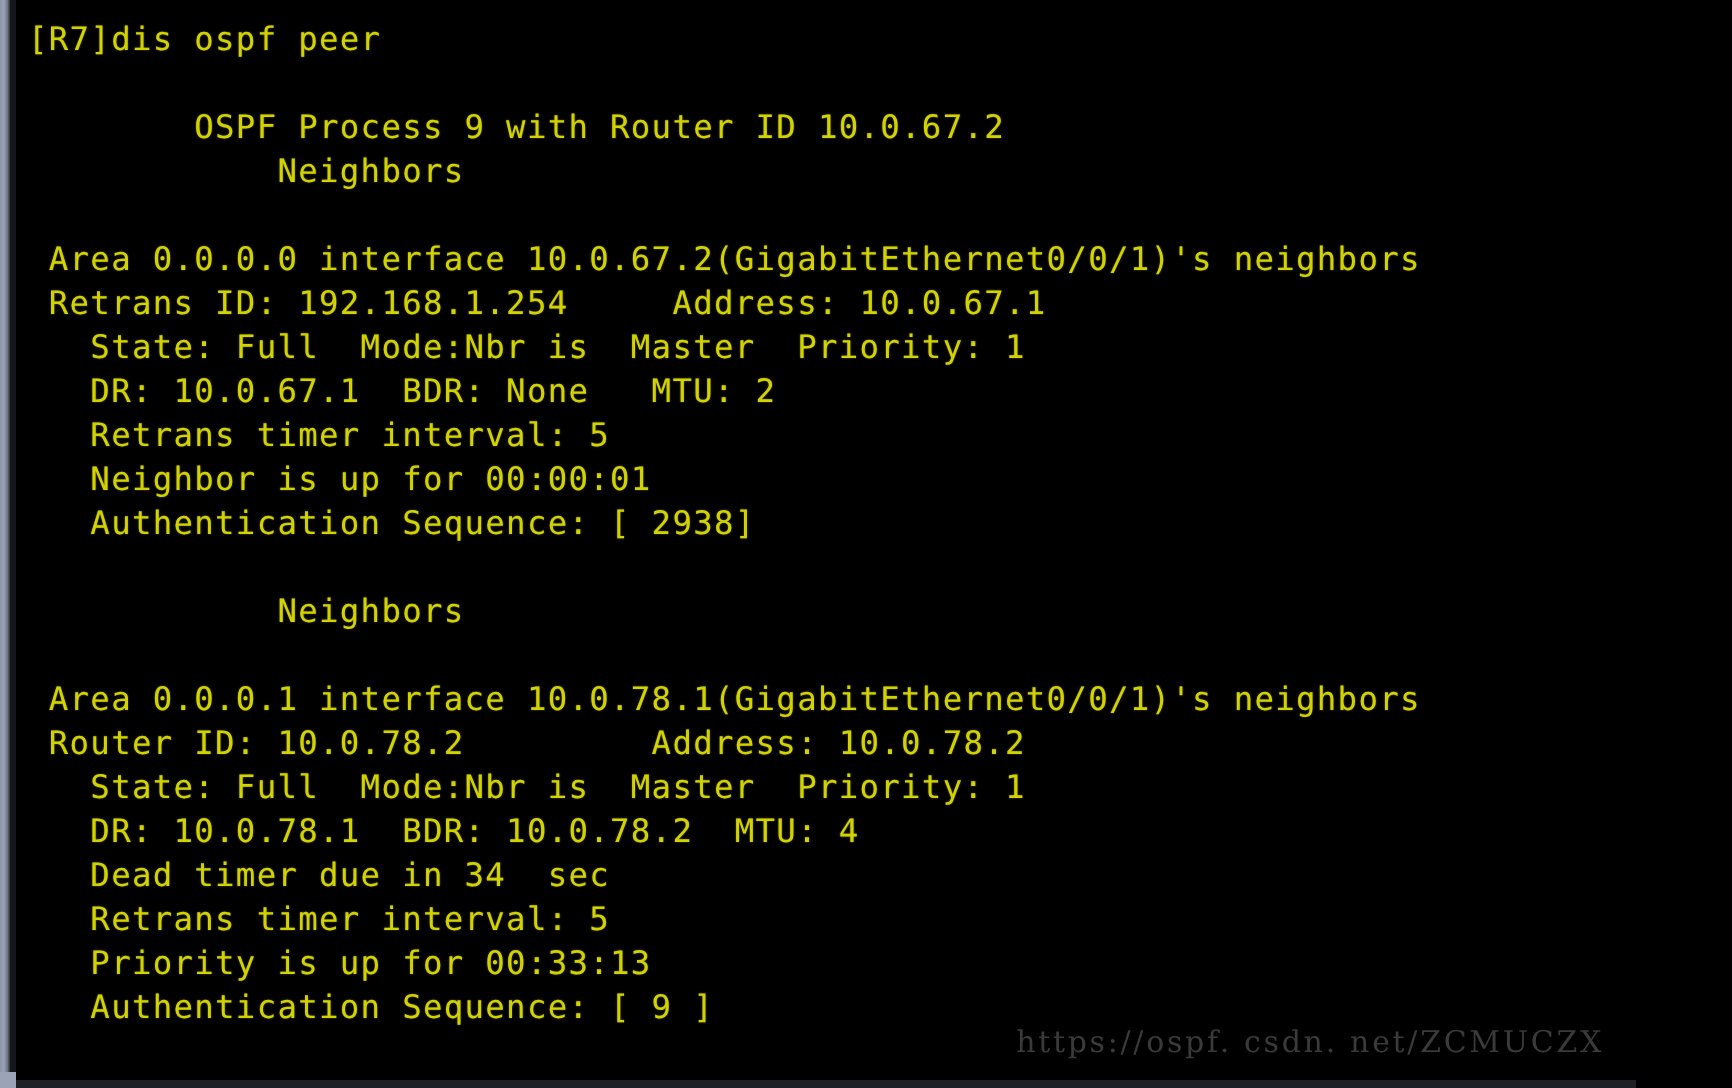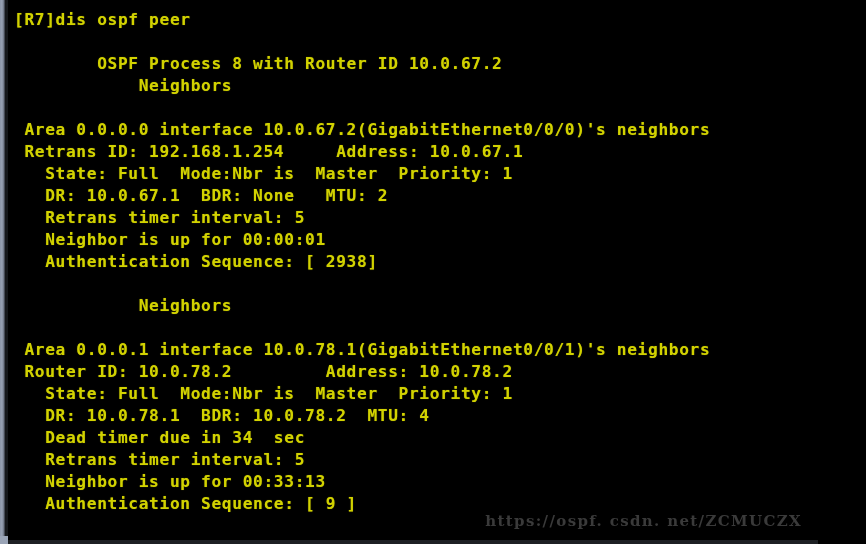--- a/index.html
+++ b/index.html
@@ -7,21 +7,20 @@
     padding: 0;
     background: #000000;
   }
   #screen {
     position: relative;
     width: 818px;
     height: 544px;
     background: #c4b5fd;
     overflow: hidden;
     font-family: "DejaVu Sans Mono", "Liberation Mono", monospace;
-    font-weight: bold;
   }
   
   #left-gutter {
     position: absolute;
     left: 0;
     top: 0;
     width: 5px;
     height: 544px;
     background: linear-gradient(to right, #8c96a8 0%, #98a2b4 40%, #6e7686 75%, #2a2d33 100%);
   }
@@ -87,40 +86,40 @@
 <body>
 
 <div id="screen">
 
   <div id="left-gutter"></div>
   <div id="left-gutter-inner"></div>
 
   <div id="terminal">
     <span class="line">[R7]dis ospf peer</span>
     <span class="line blank"></span>
-    <span class="line">        OSPF Process 8 with Router ID 10.0.67.2</span>
+    <span class="line">        OSPF Process 9 with Router ID 10.0.67.2</span>
     <span class="line">            Neighbors</span>
     <span class="line blank"></span>
-    <span class="line"> Area 0.0.0.0 interface 10.0.67.2(GigabitEthernet0/0/0)'s neighbors</span>
+    <span class="line"> Area 0.0.0.0 interface 10.0.67.2(GigabitEthernet0/0/1)'s neighbors</span>
     <span class="line"> Retrans ID: 192.168.1.254     Address: 10.0.67.1</span>
     <span class="line">   State: Full  Mode:Nbr is  Master  Priority: 1</span>
     <span class="line">   DR: 10.0.67.1  BDR: None   MTU: 2</span>
     <span class="line">   Retrans timer interval: 5</span>
     <span class="line">   Neighbor is up for 00:00:01</span>
     <span class="line">   Authentication Sequence: [ 2938]</span>
     <span class="line blank"></span>
     <span class="line">            Neighbors</span>
     <span class="line blank"></span>
     <span class="line"> Area 0.0.0.1 interface 10.0.78.1(GigabitEthernet0/0/1)'s neighbors</span>
     <span class="line"> Router ID: 10.0.78.2         Address: 10.0.78.2</span>
     <span class="line">   State: Full  Mode:Nbr is  Master  Priority: 1</span>
     <span class="line">   DR: 10.0.78.1  BDR: 10.0.78.2  MTU: 4</span>
     <span class="line">   Dead timer due in 34  sec</span>
     <span class="line">   Retrans timer interval: 5</span>
-    <span class="line">   Neighbor is up for 00:33:13</span>
+    <span class="line">   Priority is up for 00:33:13</span>
     <span class="line">   Authentication Sequence: [ 9 ]</span>
   </div>
 
   <div id="watermark">https://ospf. csdn. net/ZCMUCZX</div>
 
   <div id="bottom-gutter"></div>
   <div id="bottom-gutter-left"></div>
 
 </div>
 

